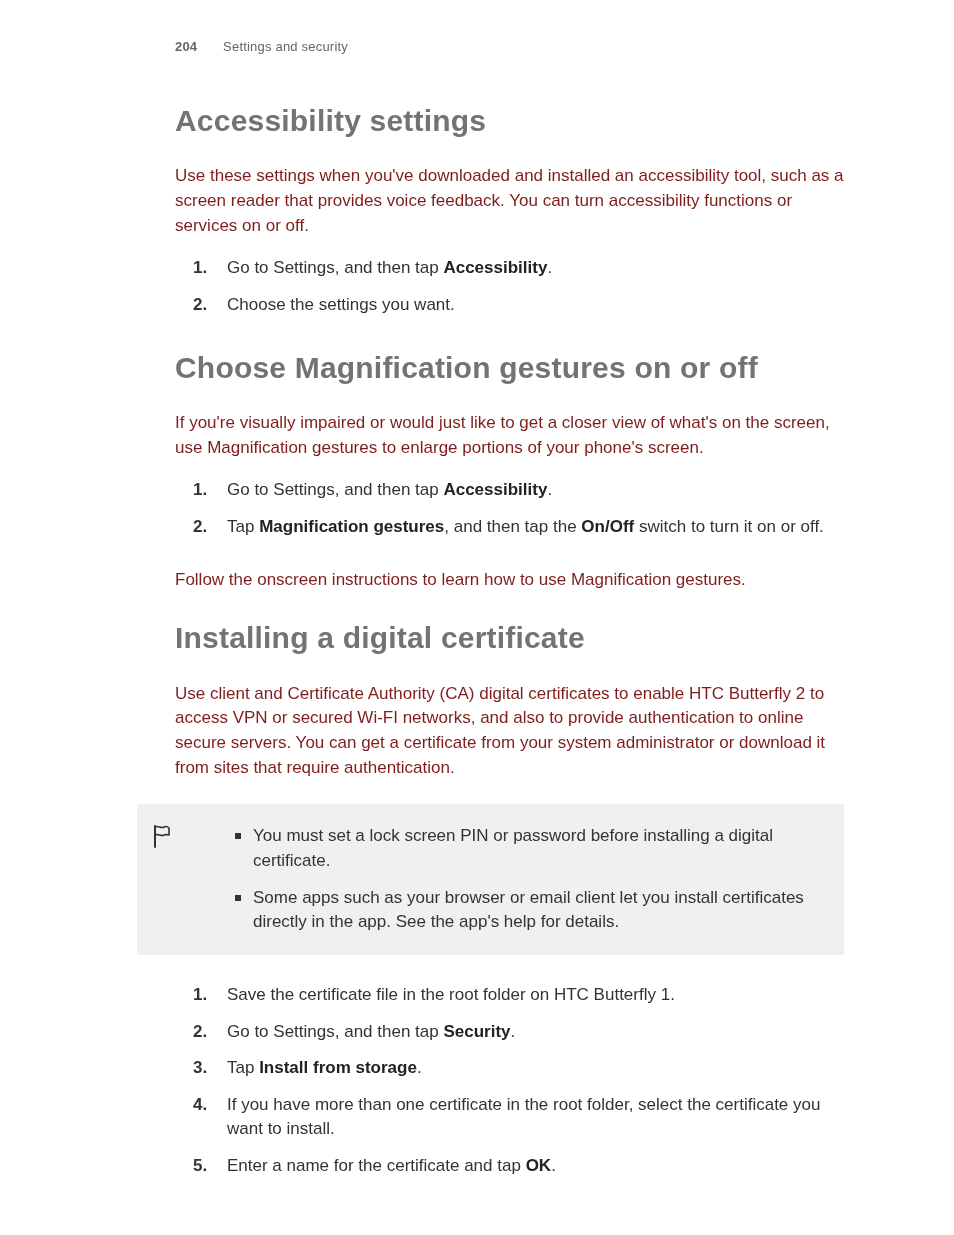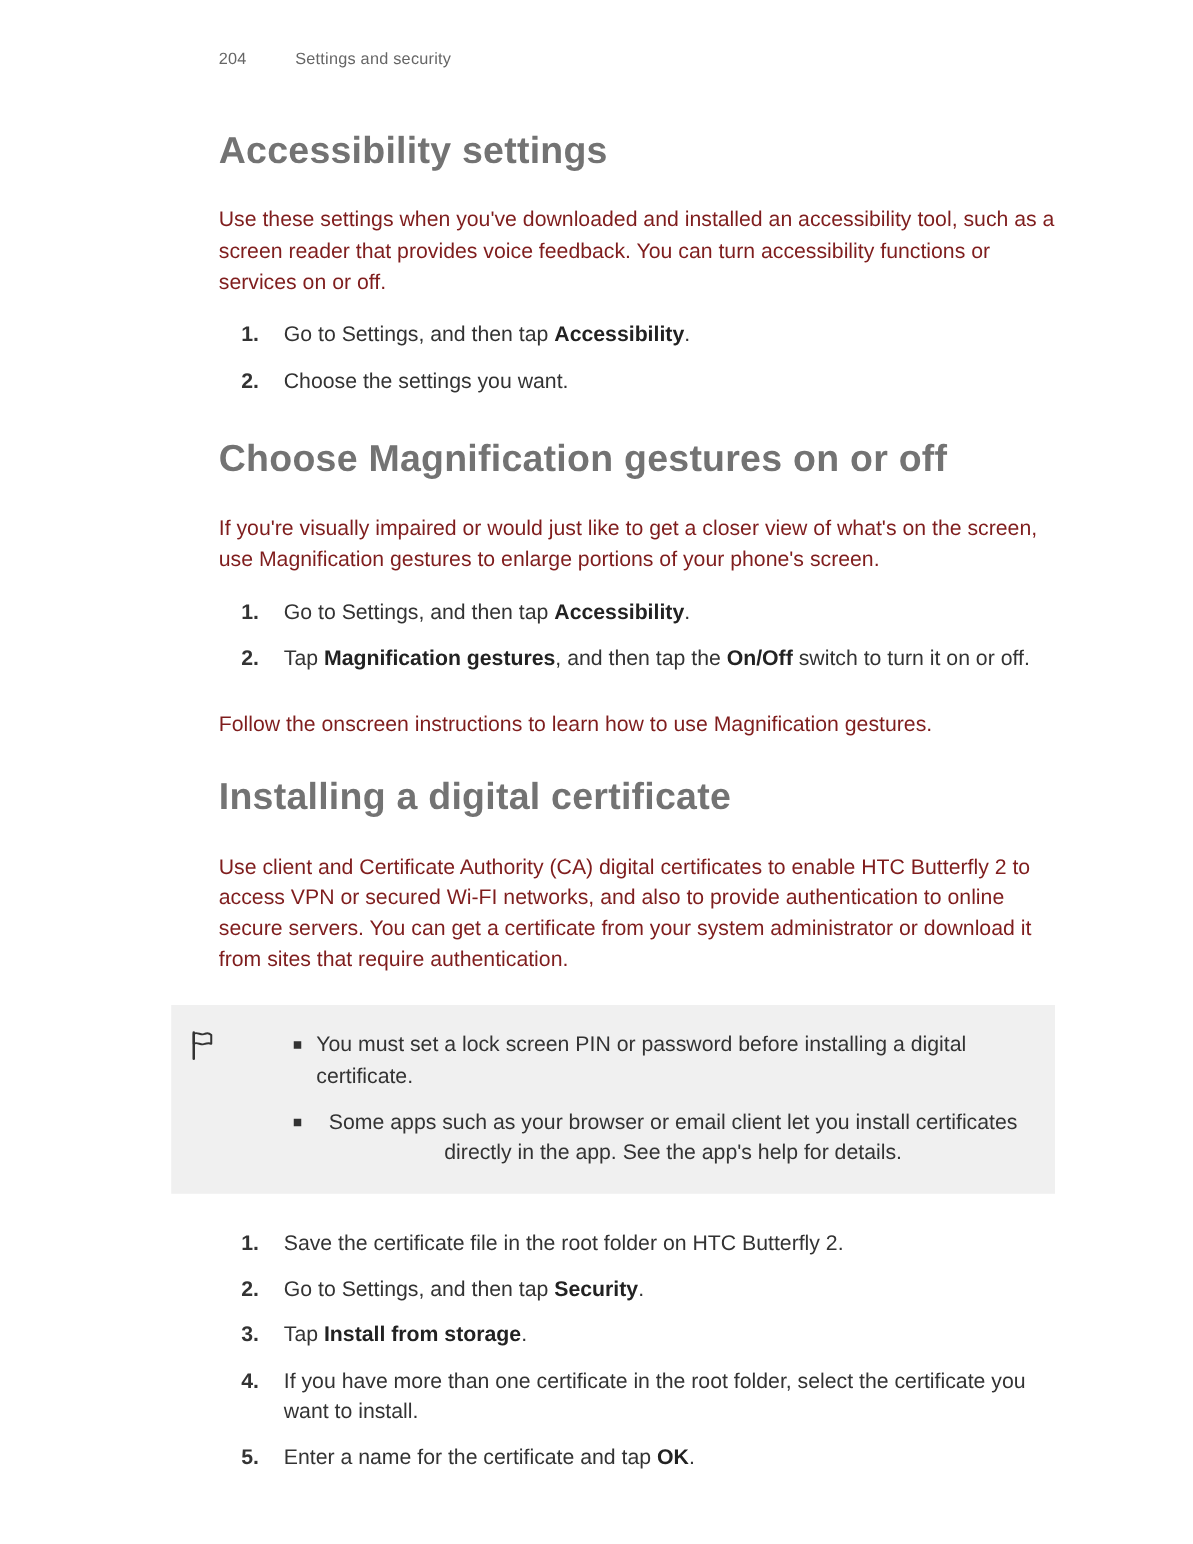--- a/index.html
+++ b/index.html
@@ -11,21 +11,21 @@
       padding: 38px 110px 60px 175px;
       font-size: 17px;
       line-height: 1.45;
     }
     .header-line {
       font-size: 13px;
       color: #666666;
       margin-bottom: 42px;
       letter-spacing: 0.2px;
     }
-    .header-line .pageno { margin-right: 35px; }
+    .header-line .pageno { margin-right: 22px; font-weight: bold; }
     h1 {
       color: #737373;
       font-size: 30px;
       font-weight: 600;
       margin-bottom: 22px;
       margin-top: 0;
       letter-spacing: 0.2px;
     }
     p.body {
       color: #7f1d1d;
@@ -71,21 +71,21 @@
       list-style: none;
       padding: 0;
       margin: 0;
       flex: 1;
     }
     .callout ul li {
       position: relative;
       padding-left: 18px;
       margin-bottom: 12px;
     }
-    .callout ul li:last-child { margin-bottom: 0; text-align: center; }
+    .callout ul li:last-child { margin-bottom: 0; }
     .callout ul li::before {
       content: "";
       position: absolute;
       left: 0;
       top: 9px;
       width: 6px;
       height: 6px;
       background: #333333;
     }
     .flag-icon {
@@ -135,21 +135,21 @@
     </svg>
   </div>
   <ul>
     <li>You must set a lock screen PIN or password before installing a digital certificate.</li>
     <li>Some apps such as your browser or email client let you install certificates directly in the app. See the app's help for details.</li>
   </ul>
 </div>
 
 <ol>
   <li>
-    <span>Save the certificate file in the root folder on HTC Butterfly 2.</span>
+    <span>Save the certificate file in the root folder on HTC Butterfly 1.</span>
   </li>
   <li>
     <span>Go to Settings, and then tap </span><span class="bold">Security</span><span>.</span>
   </li>
   <li>
     <span>Tap </span><span class="bold">Install from storage</span><span>.</span>
   </li>
   <li>
     <span>If you have more than one certificate in the root folder, select the certificate you want to install.</span>
   </li>

